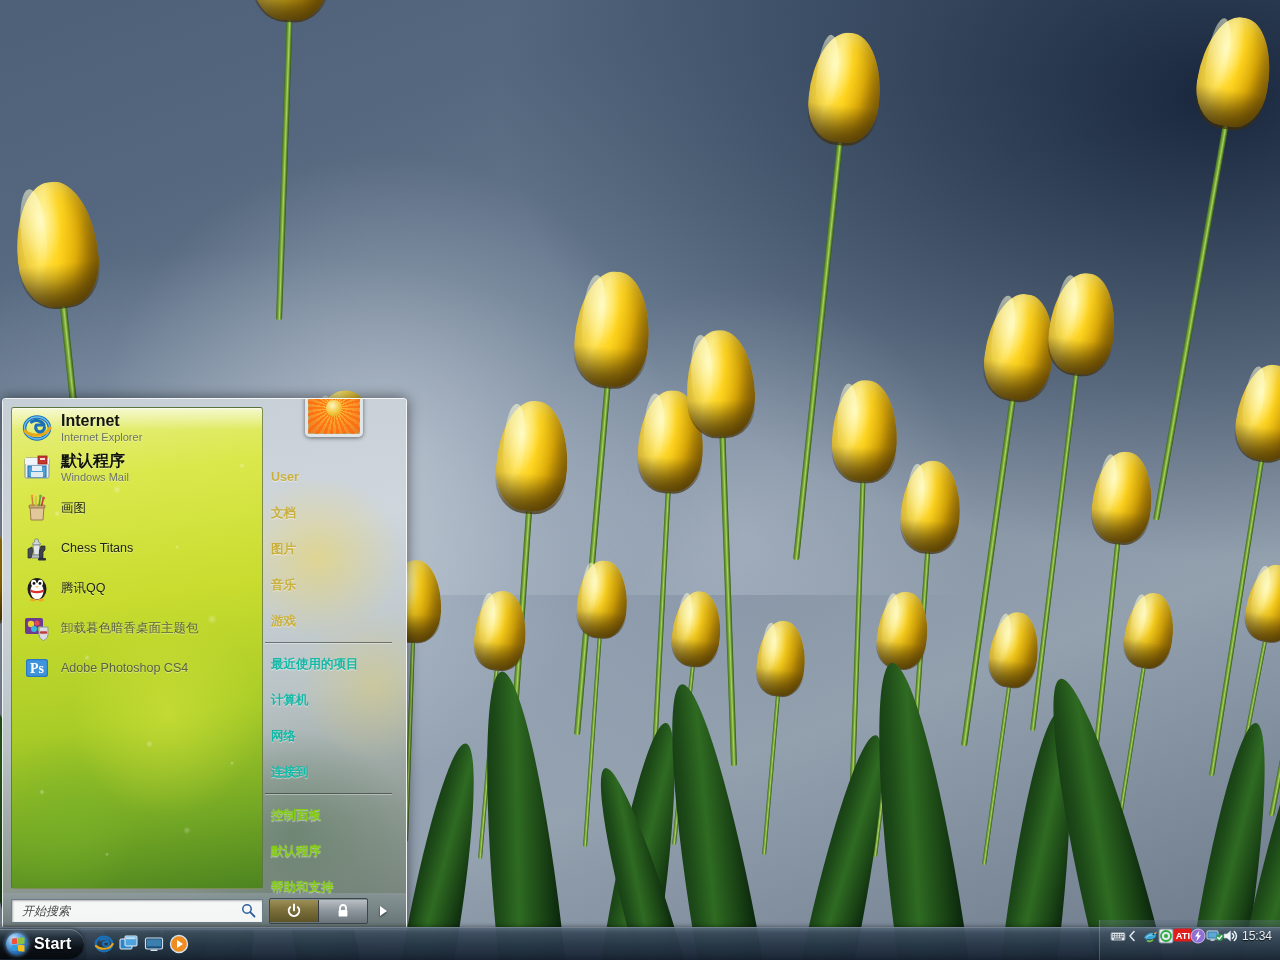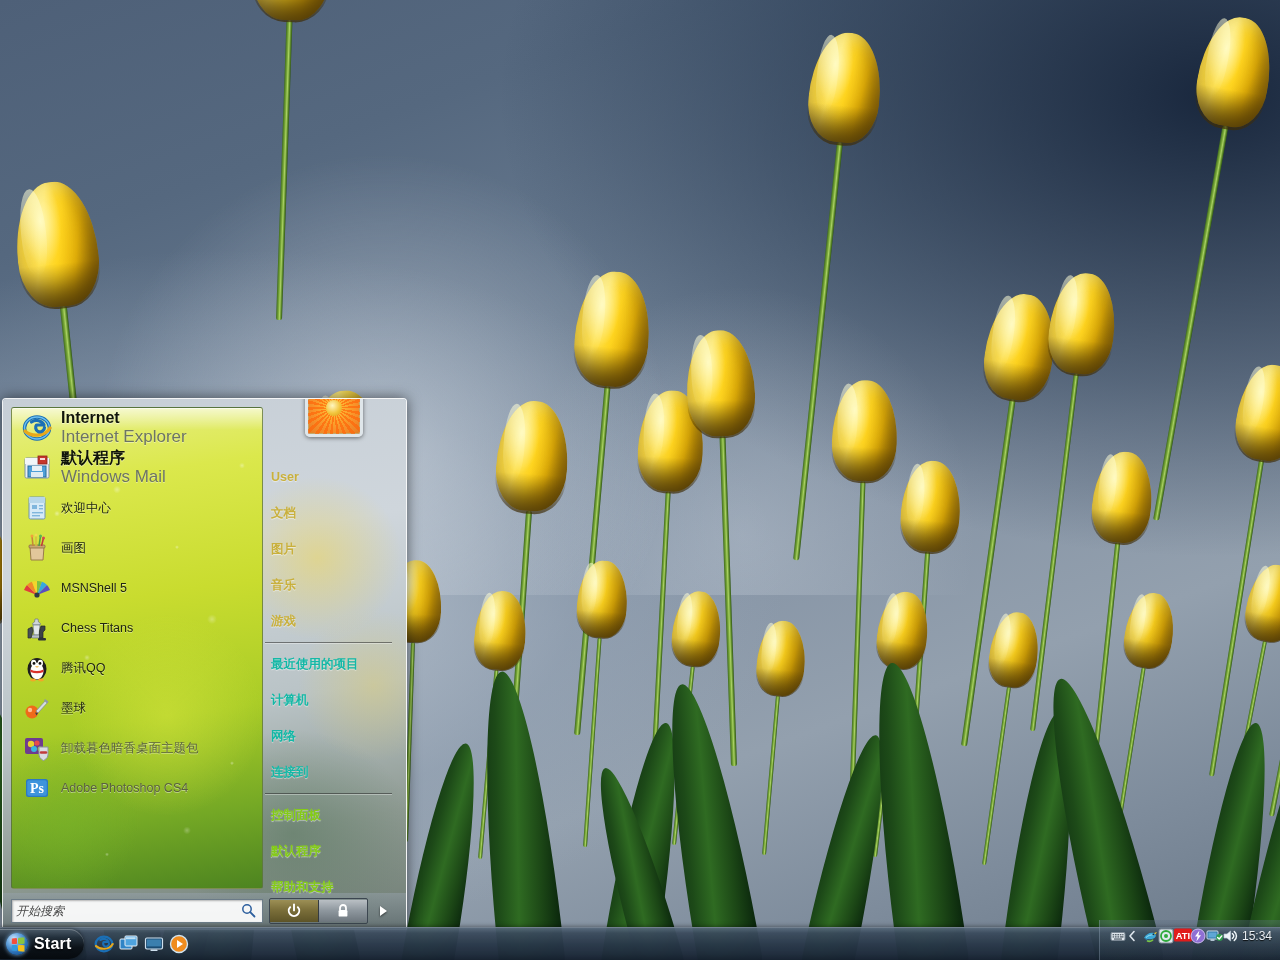--- a/index.html
+++ b/index.html
@@ -152,21 +152,21 @@
     position:absolute;left:0;top:0;right:0;height:22px;pointer-events:none;
     background:linear-gradient(180deg,rgba(255,255,255,.65),rgba(255,255,255,0));
   }
   .pin-list,.prog-list{position:relative;z-index:2;}
   .sm-item{
     display:flex;align-items:center;height:40px;padding-left:10px;cursor:pointer;position:relative;
   }
   .sm-item .ico{width:30px;height:30px;flex:0 0 30px;position:relative;margin-right:9px;}
   .sm-item .txt{display:flex;flex-direction:column;justify-content:center;line-height:1.15;}
   .sm-item .t1{font-size:16px;color:#11150a;font-weight:bold;text-shadow:0 1px 0 rgba(255,255,255,.45);}
-  .sm-item .t2{font-size:17px;color:#6d7464;text-shadow:0 1px 0 rgba(255,255,255,.4);}
+  .sm-item .t2{font-size:11px;color:#6d7464;text-shadow:0 1px 0 rgba(255,255,255,.4);}
   .sm-item .single{font-size:12.5px;color:#20260f;text-shadow:0 1px 0 rgba(255,255,255,.42);}
   .sm-item.two{height:40px;}
   .sm-item.dim .single{color:#59603f;}
   #all-programs{
     position:absolute;left:0;right:0;bottom:0;height:36px;display:flex;align-items:center;
     padding-left:10px;cursor:pointer;z-index:3;
   }
   #all-programs .arrow{
     width:0;height:0;border-left:9px solid #1b1f10;border-top:6px solid transparent;border-bottom:6px solid transparent;
     margin-right:0;margin-left:4px;opacity:.9;
@@ -205,21 +205,21 @@
     background:linear-gradient(180deg,rgba(150,162,172,.5),rgba(92,104,114,.55));
   }
   #search-wrap{
     position:relative;margin-left:8px;width:250px;height:22px;
     background:rgba(255,255,255,.92);
     border:1px solid #6c7c88;
     box-shadow:inset 1px 1px 2px rgba(0,0,0,.28);
     display:flex;align-items:center;
   }
   #search-input{
-    border:0;outline:0;background:transparent;width:215px;height:18px;margin-left:2px;
+    border:0;outline:0;background:transparent;width:215px;height:18px;margin-left:8px;
     font-family:Liberation Sans, sans-serif;font-size:12px;font-style:italic;color:#3a3a3a;
   }
   #search-input::placeholder{color:#4a4a4a;font-style:italic;opacity:1;}
   #search-icon{position:absolute;right:6px;top:3px;width:15px;height:15px;}
   #pwr-group{
     display:flex;align-items:center;margin-left:6px;height:24px;
     border:1px solid #3c4650;border-radius:2px;overflow:hidden;
   }
   .pwrbtn{width:48px;height:22px;display:flex;align-items:center;justify-content:center;cursor:pointer;}
   #btn-power{background:linear-gradient(180deg,#9c8f55 0%,#7b6f3a 45%,#5d5428 100%);border-right:1px solid #353b42;}
@@ -410,69 +410,39 @@
           <span class="txt">
             <span class="t1">默认程序</span>
             <span class="t2">Windows Mail</span>
           </span>
         </div>
       </div>
 
       <div class="prog-list">
 
 
-        <div class="sm-item">
-          <span class="ico">
-            <svg width="30" height="30" viewBox="0 0 30 30">
-              <rect x="7" y="4" width="16" height="22" rx="1.5" fill="#d6eaf7" stroke="#6f94ae" stroke-width="1"></rect>
-              <rect x="7" y="4" width="16" height="6" fill="#b6d6ea"></rect>
-              <rect x="10" y="12" width="5" height="4" fill="#7fb6dd"></rect>
-              <rect x="17" y="12" width="4" height="1.4" fill="#7fb6dd"></rect>
-              <rect x="17" y="15" width="4" height="1.4" fill="#7fb6dd"></rect>
-              <rect x="10" y="19" width="11" height="1.4" fill="#7fb6dd"></rect>
-              <rect x="10" y="22" width="8" height="1.4" fill="#7fb6dd"></rect>
-            </svg>
-          </span>
-          <span class="single">欢迎中心</span>
-        </div>
 
         <div class="sm-item">
           <span class="ico">
             <svg width="30" height="30" viewBox="0 0 30 30">
               <path d="M8 14 L22 14 L21 27 L9 27 Z" fill="#e2c79b" stroke="#9a7c4c" stroke-width="1"></path>
               <rect x="7" y="12" width="16" height="3" rx="1" fill="#c8a873" stroke="#8a6c40" stroke-width=".8"></rect>
               <path d="M11 13 L10 3" stroke="#c7873a" stroke-width="1.6"></path>
               <path d="M14 13 L14 2" stroke="#d8c13a" stroke-width="1.6"></path>
               <path d="M17 13 L18.5 3" stroke="#4f9b45" stroke-width="1.6"></path>
               <path d="M19.5 13 L21.5 5" stroke="#c23a3a" stroke-width="1.6"></path>
               <circle cx="10" cy="3" r="1.5" fill="#f2a03c"></circle>
               <circle cx="14" cy="2" r="1.5" fill="#f0dc50"></circle>
               <circle cx="18.5" cy="3" r="1.5" fill="#5fb453"></circle>
               <circle cx="21.5" cy="5" r="1.5" fill="#d94b4b"></circle>
             </svg>
           </span>
           <span class="single">画图</span>
         </div>
 
-        <div class="sm-item">
-          <span class="ico">
-            <svg width="30" height="30" viewBox="0 0 30 30">
-              <g transform="translate(15,22)">
-                <path d="M0,0 L-13,-5 A14,14 0 0,1 -10,-10 Z" fill="#e23d3d"></path>
-                <path d="M0,0 L-10,-10 A14,14 0 0,1 -5,-13.2 Z" fill="#f08b2a"></path>
-                <path d="M0,0 L-5,-13.2 A14,14 0 0,1 0,-14 Z" fill="#f3d62c"></path>
-                <path d="M0,0 L0,-14 A14,14 0 0,1 5,-13.2 Z" fill="#7fc043"></path>
-                <path d="M0,0 L5,-13.2 A14,14 0 0,1 10,-10 Z" fill="#35a8e0"></path>
-                <path d="M0,0 L10,-10 A14,14 0 0,1 13,-5 Z" fill="#5b4ec0"></path>
-                <circle cx="0" cy="0" r="2.6" fill="#2e3a45"></circle>
-              </g>
-            </svg>
-          </span>
-          <span class="single">MSNShell 5</span>
-        </div>
 
         <div class="sm-item">
           <span class="ico">
             <svg width="30" height="30" viewBox="0 0 30 30">
               <path d="M13 6 L16 6 L16.5 9 L18.5 10.5 L18 12 L11 12 L10.5 10.5 L12.5 9 Z" fill="#cfd5da" stroke="#6d7880" stroke-width=".7"></path>
               <path d="M11 12 L18 12 L17 22 L12 22 Z" fill="#e2e7ea" stroke="#6d7880" stroke-width=".7"></path>
               <rect x="9.5" y="22" width="10" height="3" rx="1" fill="#b8c0c6" stroke="#6d7880" stroke-width=".7"></rect>
               <path d="M19 13 L23 13 L23 17 L21 19 L21 25 L17.5 25 L17.5 18 Z" fill="#3c4248" stroke="#20252a" stroke-width=".7"></path>
               <rect x="16" y="25" width="8" height="2.5" rx="1" fill="#2c3238"></rect>
               <path d="M6 16 L10 14 L11 18 L9 25 L6 25 Z" fill="#474e55" stroke="#262b30" stroke-width=".7"></path>
@@ -492,32 +462,20 @@
               <circle cx="18" cy="10.4" r="1.4" fill="#111"></circle>
               <path d="M13 13.6 Q15 15.4 17 13.6 Q15 13 13 13.6" fill="#f0a828"></path>
               <path d="M8.5 16.5 Q15 19.5 21.5 16.5 L21.5 19 Q15 21.5 8.5 19 Z" fill="#d8322c"></path>
               <ellipse cx="11" cy="27" rx="3" ry="1.4" fill="#f0a828"></ellipse>
               <ellipse cx="19" cy="27" rx="3" ry="1.4" fill="#f0a828"></ellipse>
             </svg>
           </span>
           <span class="single">腾讯QQ</span>
         </div>
 
-        <div class="sm-item">
-          <span class="ico">
-            <svg width="30" height="30" viewBox="0 0 30 30">
-              <circle cx="10" cy="19" r="6.5" fill="#ef6a1a"></circle>
-              <circle cx="8" cy="17" r="2.2" fill="#ffd0a0" opacity=".85"></circle>
-              <path d="M14 18 L24 7 L26 9 L16 20 Z" fill="#d6dde2" stroke="#7e888f" stroke-width=".7"></path>
-              <path d="M13 19.5 L16 20 L14.5 22.5 Z" fill="#3a4048"></path>
-              <path d="M23 6 L26.5 8.5 L25 10.5 L22 7.5 Z" fill="#8f9aa2"></path>
-            </svg>
-          </span>
-          <span class="single">墨球</span>
-        </div>
 
         <div class="sm-item dim">
           <span class="ico">
             <svg width="30" height="30" viewBox="0 0 30 30">
               <rect x="3" y="5" width="18" height="16" rx="2" fill="#6f3b8f"></rect>
               <circle cx="9" cy="11" r="3.2" fill="#e7d22e"></circle>
               <circle cx="15" cy="10" r="2.6" fill="#e84b4b"></circle>
               <circle cx="12" cy="16" r="3" fill="#39b5e0"></circle>
               <circle cx="18" cy="16" r="2.4" fill="#8fd13f"></circle>
               <path d="M17 14 L26 14 L26 22 C26 25.5 21.5 27.5 21.5 27.5 C21.5 27.5 17 25.5 17 22 Z" fill="#d9dde2" stroke="#8e969d" stroke-width="1"></path>

